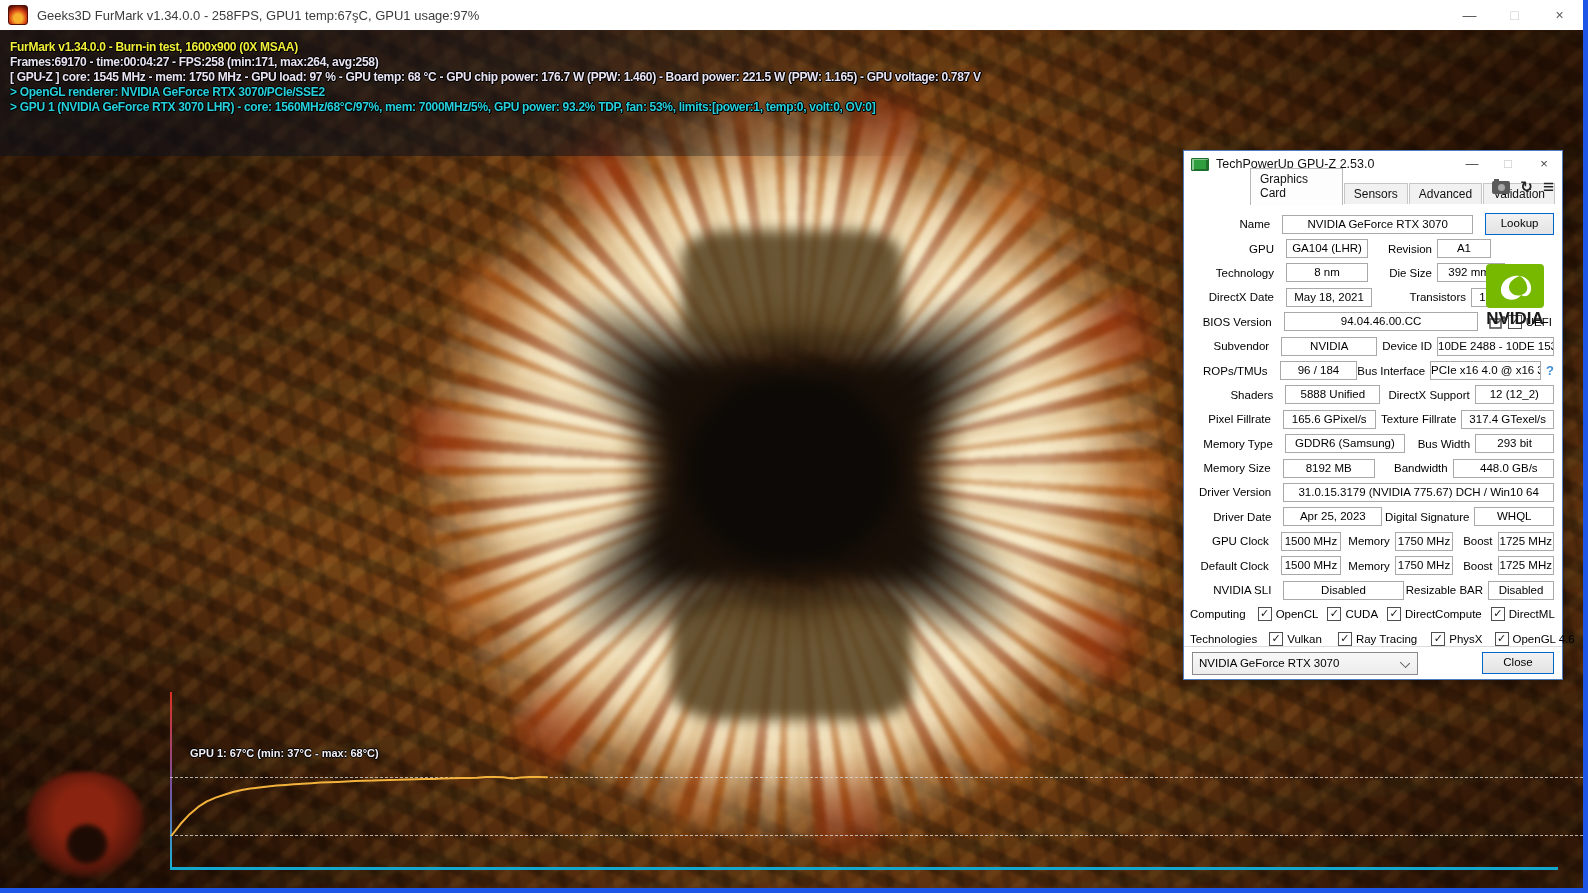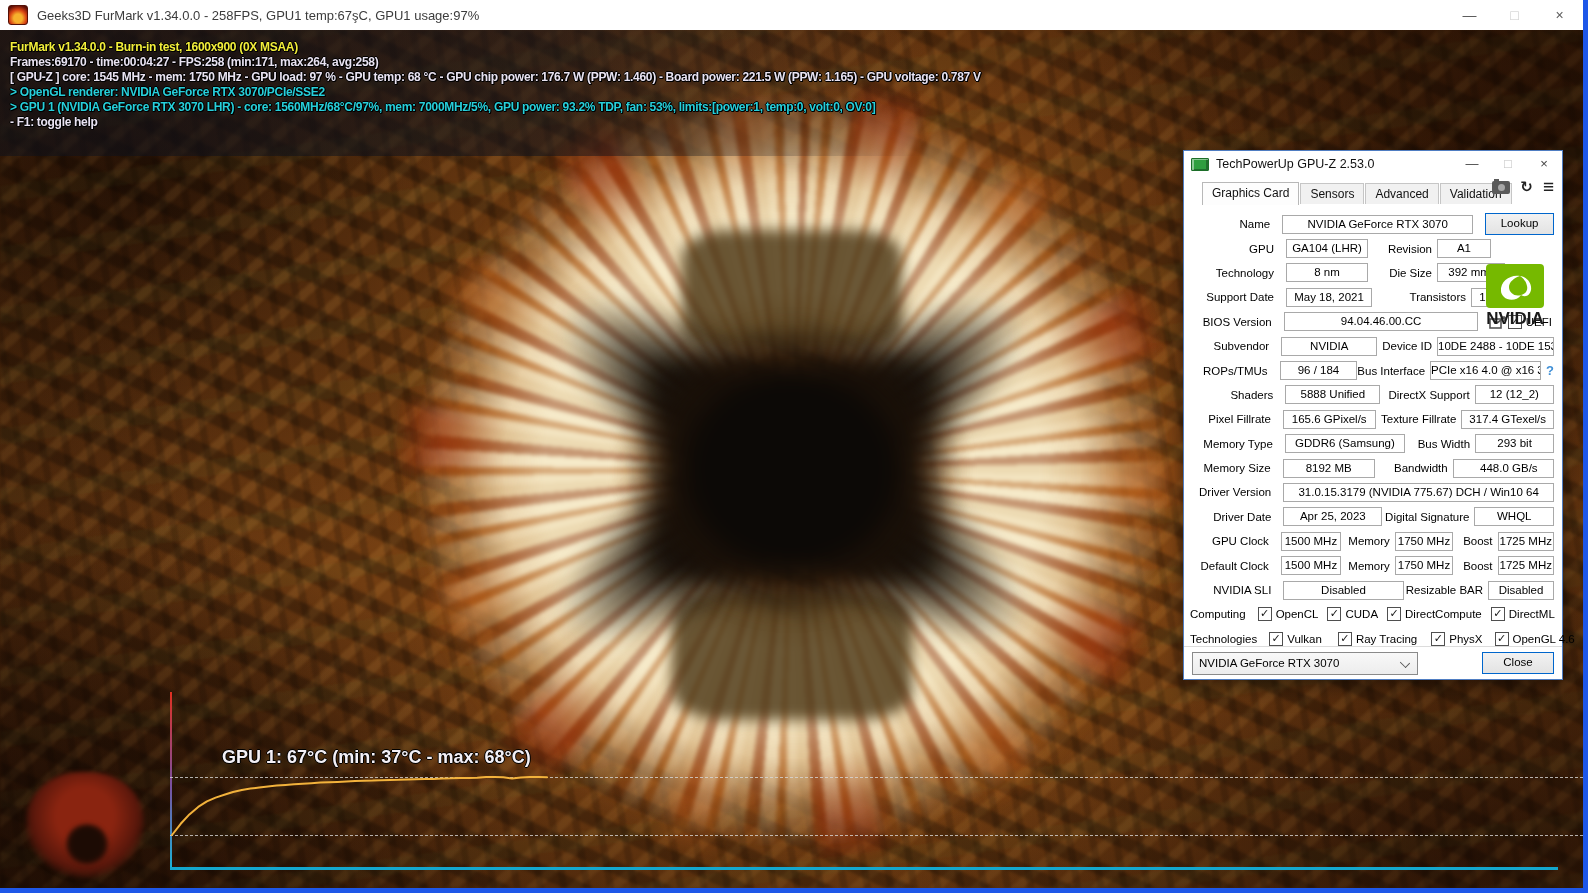--- a/index.html
+++ b/index.html
@@ -66,42 +66,42 @@
   .osd div{position:relative;height:15px;font-size:12px;font-weight:bold;letter-spacing:-.3px;white-space:nowrap;
       text-shadow:-1px 0 #000,1px 0 #000,0 -1px #000,0 1px #000,1px 1px #000;}
   .osd .y{color:#f2ee3a;} .osd .w{color:#e9e3f2;} .osd .c{color:#27cfda;}
   
   .graph{position:absolute;left:170px;top:692px;width:1418px;height:180px;z-index:25;}
   .graph *{position:absolute;}
   .gx-l{left:0;top:0;width:2px;height:178px;background:linear-gradient(180deg,#e03020,#7b4fa0 52%,#18b4d8);}
   .gx-b{left:0;top:175px;width:1388px;height:3px;background:#14a7cd;}
   .gdash{left:0;right:0;height:0;border-top:1px dashed rgba(215,215,215,.8);}
   .gd1{top:85px;} .gd2{top:143px;}
-  .glabel{left:20px;top:55px;font-size:18px;font-weight:bold;color:#f4f0f6;white-space:nowrap;
-      text-shadow:-1px 0 #000,1px 0 #000,0 -1px #000,0 1px #000;margin-left:32px;}
+  .glabel{left:20px;top:55px;font-size:11px;font-weight:bold;color:#f4f0f6;white-space:nowrap;
+      text-shadow:-1px 0 #000,1px 0 #000,0 -1px #000,0 1px #000;}
   
   .fmlogo{position:absolute;left:4px;top:742px;width:160px;height:145px;z-index:20;text-align:center;}
   .fmblob{position:absolute;left:22px;top:0;width:118px;height:106px;border-radius:46% 46% 50% 50%;
       background:radial-gradient(circle at 50% 42%,#8a2410 0 34%,#58170b 62%,rgba(40,10,4,0) 76%);
       filter:blur(2px);}
   .fmhole{position:absolute;left:62px;top:52px;width:42px;height:40px;border-radius:50%;
       background:radial-gradient(circle,#1c0b04 0 55%,rgba(20,8,3,0) 100%);filter:blur(2px);}
   .fmtext{position:absolute;left:0;right:0;bottom:0;font-size:27px;font-weight:bold;letter-spacing:1px;
       color:#7c1c0b;text-shadow:0 0 2px #140301,-1px 0 #1a0502,1px 0 #1a0502,0 1px #1a0502,0 -1px #1a0502;}
   
   .gpuz{position:absolute;left:1183px;top:150px;width:378px;height:528px;background:#ffffff;
       border:1px solid #4f7dc2;box-shadow:0 6px 18px rgba(0,0,0,.5);z-index:50;font-size:11.5px;color:#000;}
   .gz-title{height:26px;background:#fff;display:flex;align-items:center;}
   .gz-ico{width:16px;height:11px;margin-left:7px;background:#2f9e3f;border:1px solid #1c6e28;border-radius:1px;
       box-shadow:inset 2px 1px 0 rgba(255,255,255,.45), inset -2px -1px 0 rgba(0,0,0,.3);}
   .gz-title-text{margin-left:7px;font-size:12.5px;color:#111;}
   .gz-ctrl{margin-left:auto;display:flex;}
   .gz-ctrl span{width:36px;text-align:center;line-height:26px;font-size:13px;color:#444;}
   .gz-ctrl .max{color:#c0c0c0;}
-  .gz-tabs{display:flex;align-items:flex-end;height:25px;padding:2px 6px 0 18px;position:relative;}
+  .gz-tabs{display:flex;align-items:flex-end;height:25px;padding:2px 6px 0 18px;position:relative;margin-left:48px;}
   .gz-tab{border:1px solid #c6c6c6;border-bottom:none;background:#f1f1f1;padding:3px 9px 3px 9px;
       font-size:12px;margin-right:1px;color:#111;}
   .gz-tab.active{background:#fdfdfd;padding-bottom:5px;position:relative;top:1px;border-color:#b8b8b8;}
   .gz-tabicons{position:absolute;right:8px;top:3px;display:flex;align-items:center;gap:10px;}
   .cam{width:18px;height:13px;background:#5a5a5a;border-radius:2px;position:relative;}
   .cam::before{content:"";position:absolute;left:6px;top:3px;width:7px;height:7px;border-radius:50%;background:#a8a8a8;}
   .cam::after{content:"";position:absolute;left:2px;top:-2px;width:5px;height:3px;background:#5a5a5a;}
   .refresh{font-size:15px;font-weight:bold;color:#222;line-height:14px;}
   .burger{font-size:19px;font-weight:bold;color:#222;line-height:14px;}
   .gz-body{position:relative;padding:8px 8px 0 6px;}
@@ -210,21 +210,21 @@
       <span class="lbl2" style="width:64px;">Revision</span>
       <span class="box" style="width:52px;">A1</span>
     </div>
     <div class="row">
       <span class="lbl">Technology</span>
       <span class="box" style="width:80px;">8 nm</span>
       <span class="lbl2" style="width:64px;">Die Size</span>
       <span class="box" style="width:66px;">392 mm²</span>
     </div>
     <div class="row">
-      <span class="lbl">Support Date</span>
+      <span class="lbl">DirectX Date</span>
       <span class="box" style="width:84px;">May 18, 2021</span>
       <span class="lbl2" style="width:62px;padding-left:32px;">Transistors</span>
       <span class="box" style="width:56px;">17400M</span>
     </div>
     <div class="row">
       <span class="lbl">BIOS Version</span>
       <span class="box" style="width:198px;">94.04.46.00.CC</span>
       <svg class="sharesvg" width="20" height="16">
         <rect x="2" y="5" width="11" height="9" fill="none" stroke="#555" stroke-width="1.6"></rect>
         <path d="M9 9 L17 3 M17 3 L13 3 M17 3 L17 7" fill="none" stroke="#555" stroke-width="1.6"></path>
@@ -361,17 +361,16 @@
     <span class="btn gz-close">Close</span>
   </div>
 </div>
 
 <div class="osd">
   <div class="y">FurMark v1.34.0.0 - Burn-in test, 1600x900 (0X MSAA)</div>
   <div class="w">Frames:69170 - time:00:04:27 - FPS:258 (min:171, max:264, avg:258)</div>
   <div class="w">[ GPU-Z ] core: 1545 MHz - mem: 1750 MHz - GPU load: 97 % - GPU temp: 68 °C - GPU chip power: 176.7 W (PPW: 1.460) - Board power: 221.5 W (PPW: 1.165) - GPU voltage: 0.787 V</div>
   <div class="c">&gt; OpenGL renderer: NVIDIA GeForce RTX 3070/PCIe/SSE2</div>
   <div class="c">&gt; GPU 1 (NVIDIA GeForce RTX 3070 LHR) - core: 1560MHz/68°C/97%, mem: 7000MHz/5%, GPU power: 93.2% TDP, fan: 53%, limits:[power:1, temp:0, volt:0, OV:0]</div>
-  <div class="w">- F1: toggle help</div>
 </div>
 
 <div class="edge-right"></div>
 <div class="edge-bottom"></div>
 
 </body></html>

